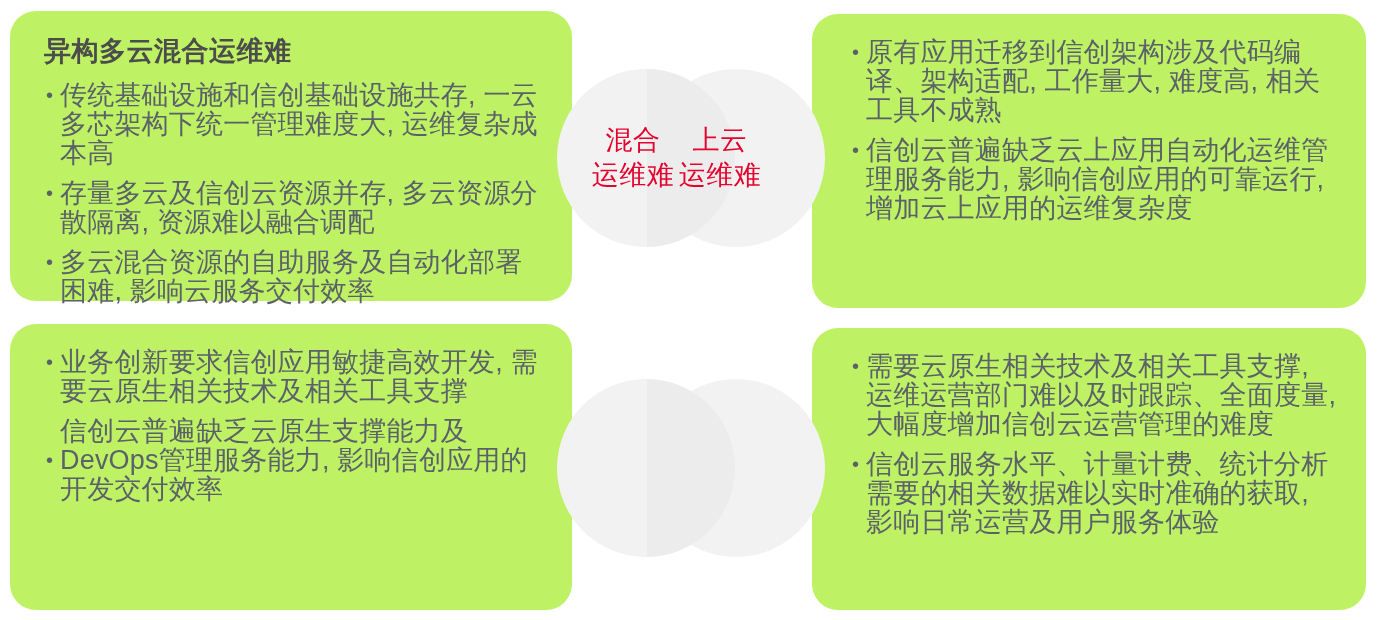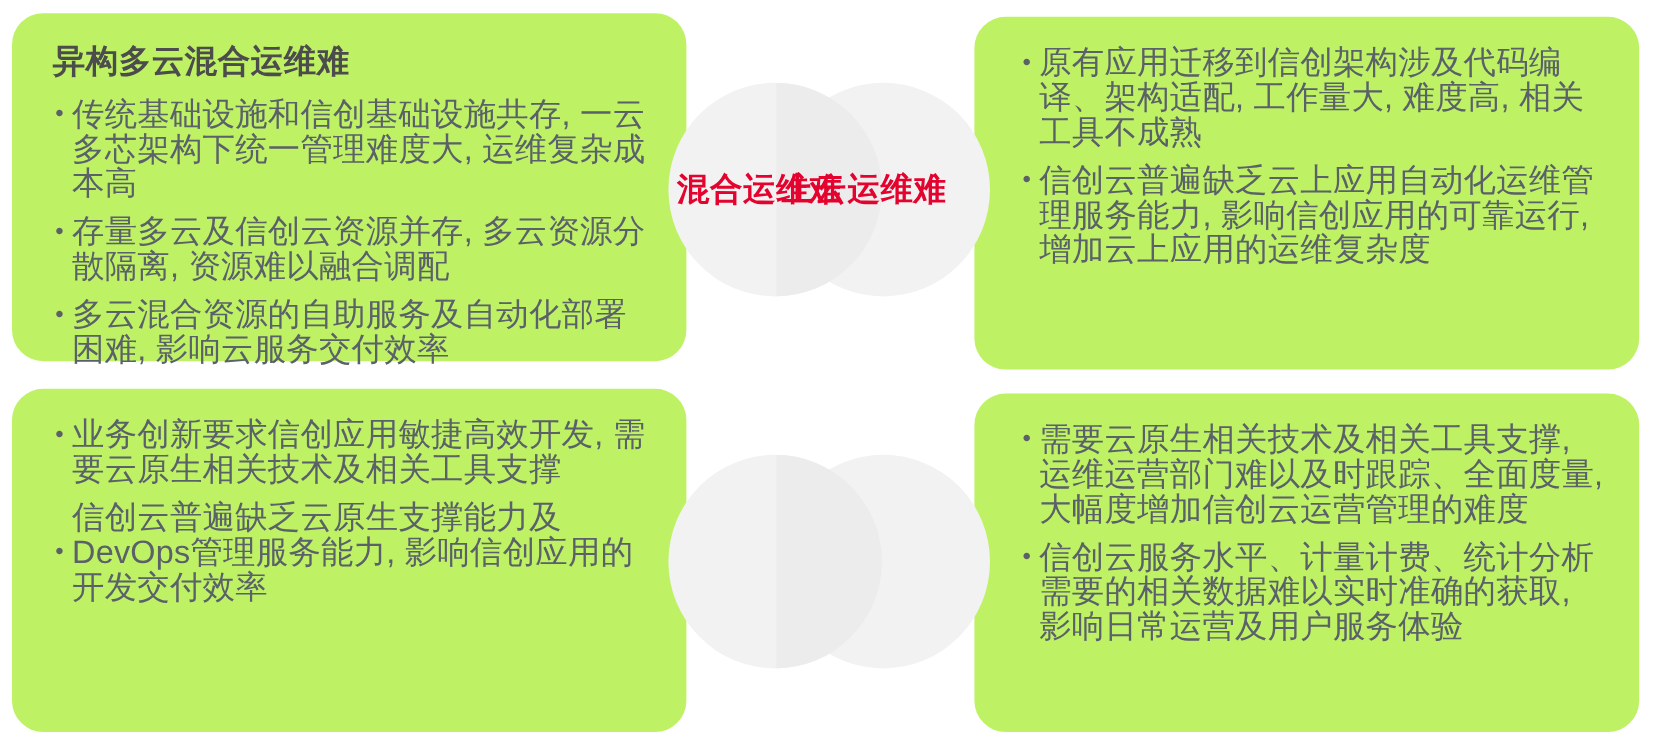--- a/index.html
+++ b/index.html
@@ -127,25 +127,26 @@
     border-radius: 50%;
     background: #ececec;
   }
 
   .venn-label {
     position: absolute;
     top: 0;
     width: 178px;
     height: 178px;
     display: flex;
+    flex-direction: column;
     justify-content: center;
     align-items: center;
     color: #e3032e;
     font-size: 27px;
-    font-weight: bold;
+    font-weight: normal;
     line-height: 1.28;
     letter-spacing: 0.5px;
     text-align: center;
     z-index: 4;
     white-space: nowrap;
   }
 
   .venn-label.left  { left: -13px; }
   .venn-label.right { left: 74px; }
 

